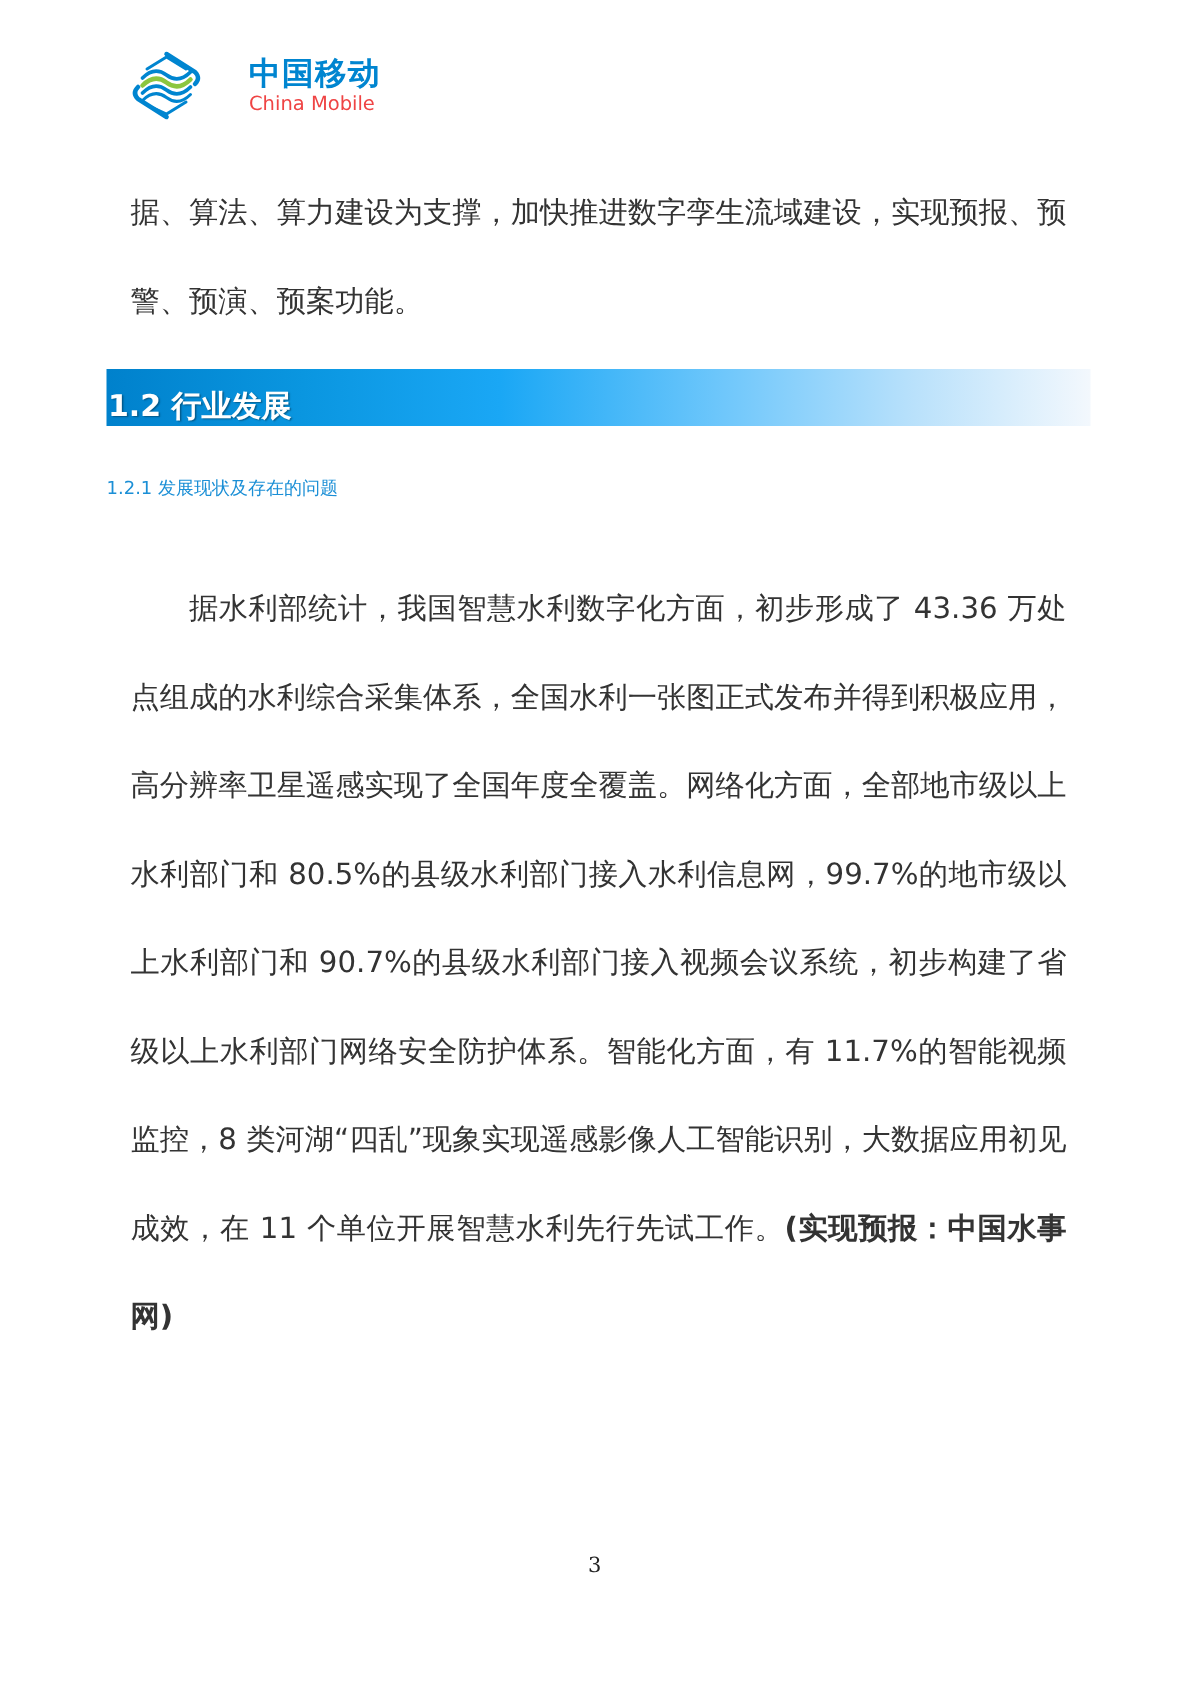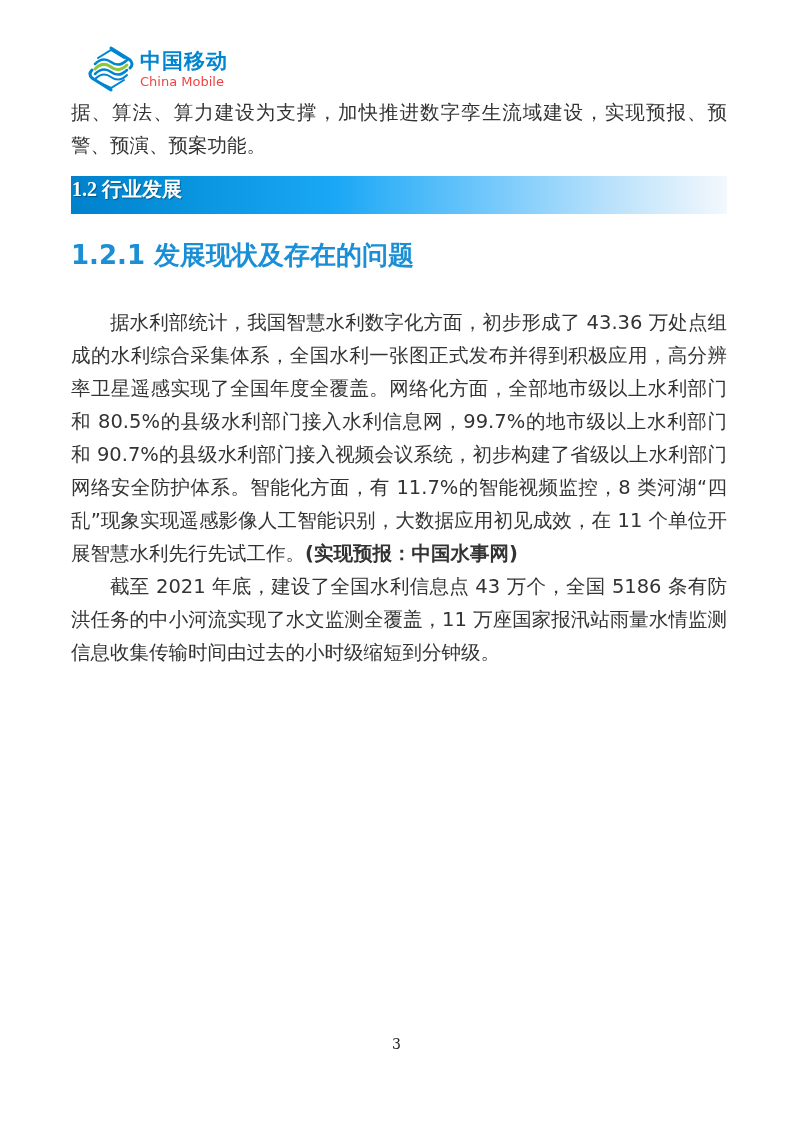--- a/index.html
+++ b/index.html
@@ -11,23 +11,24 @@
       width: 793px;
       height: 1122px;
       position: relative;
       overflow: hidden;
       font-family: "DejaVu Sans", "Liberation Sans", sans-serif;
       color: #333333;
     }
     .logo {
       position: absolute;
       left: 86px;
-      top: 44px;
+      top: 32px;
       display: flex;
       align-items: center;
+      gap: 26px;
     }
     .logo-mark {
       width: 50px;
       height: 50px;
       display: block;
     }
     .logo-text {
       margin-left: 4px;
       display: flex;
       flex-direction: column;
@@ -45,52 +46,51 @@
       margin-top: 3px;
     }
     .content {
       position: absolute;
       left: 71px;
       top: 96px;
       width: 656px;
     }
     .para {
       font-size: 19.5px;
-      line-height: 33px;
-      margin: 0;
+      line-height: 59px;
+      margin: 16px;
       text-align: justify;
       word-break: break-all;
     }
     .para.indent {
       text-indent: 2em;
     }
     .bold {
       font-weight: bold;
     }
     .banner {
       margin-top: 14px;
       height: 38px;
       background: linear-gradient(to right, #0081cc 0%, #0a96e0 20%, #1aa7f5 40%, #6cc6fb 62%, #b9e1fb 82%, #f3f8fd 100%);
       display: flex;
-      align-items: flex-start;
-      font-family: Liberation Serif, serif;
+      align-items: flex-end;
     }
     .banner-title {
       color: #ffffff;
       font-weight: bold;
       font-size: 20px;
       padding-left: 1px;
       text-shadow: 1px 1px 1px rgba(0,0,0,0.35);
     }
     .subheading {
       margin-top: 26px;
       margin-bottom: 36px;
       color: #1b8fd6;
-      font-weight: bold;
-      font-size: 26px;
+      font-weight: normal;
+      font-size: 12px;
       line-height: 30px;
     }
     .page-number {
       position: absolute;
       top: 1036px;
       left: 0;
       width: 793px;
       text-align: center;
       font-size: 14px;
       color: #222222;
@@ -122,16 +122,15 @@
 <div class="content">
   <p class="para">据、算法、算力建设为支撑，加快推进数字孪生流域建设，实现预报、预警、预演、预案功能。</p>
 
   <div class="banner">
     <span class="banner-title">1.2 行业发展</span>
   </div>
 
   <div class="subheading">1.2.1 发展现状及存在的问题</div>
 
   <p class="para indent"><span>据水利部统计，我国智慧水利数字化方面，初步形成了 43.36 万处点组成的水利综合采集体系，全国水利一张图正式发布并得到积极应用，高分辨率卫星遥感实现了全国年度全覆盖。网络化方面，全部地市级以上水利部门和 80.5%的县级水利部门接入水利信息网，99.7%的地市级以上水利部门和 90.7%的县级水利部门接入视频会议系统，初步构建了省级以上水利部门网络安全防护体系。智能化方面，有 11.7%的智能视频监控，8 类河湖“四乱”现象实现遥感影像人工智能识别，大数据应用初见成效，在 11 个单位开展智慧水利先行先试工作。</span><span class="bold">(实现预报：中国水事网)</span></p>
-  <p class="para indent">截至 2021 年底，建设了全国水利信息点 43 万个，全国 5186 条有防洪任务的中小河流实现了水文监测全覆盖，11 万座国家报汛站雨量水情监测信息收集传输时间由过去的小时级缩短到分钟级。</p>
 </div>
 
 <div class="page-number">3</div>
 
 </body></html>

